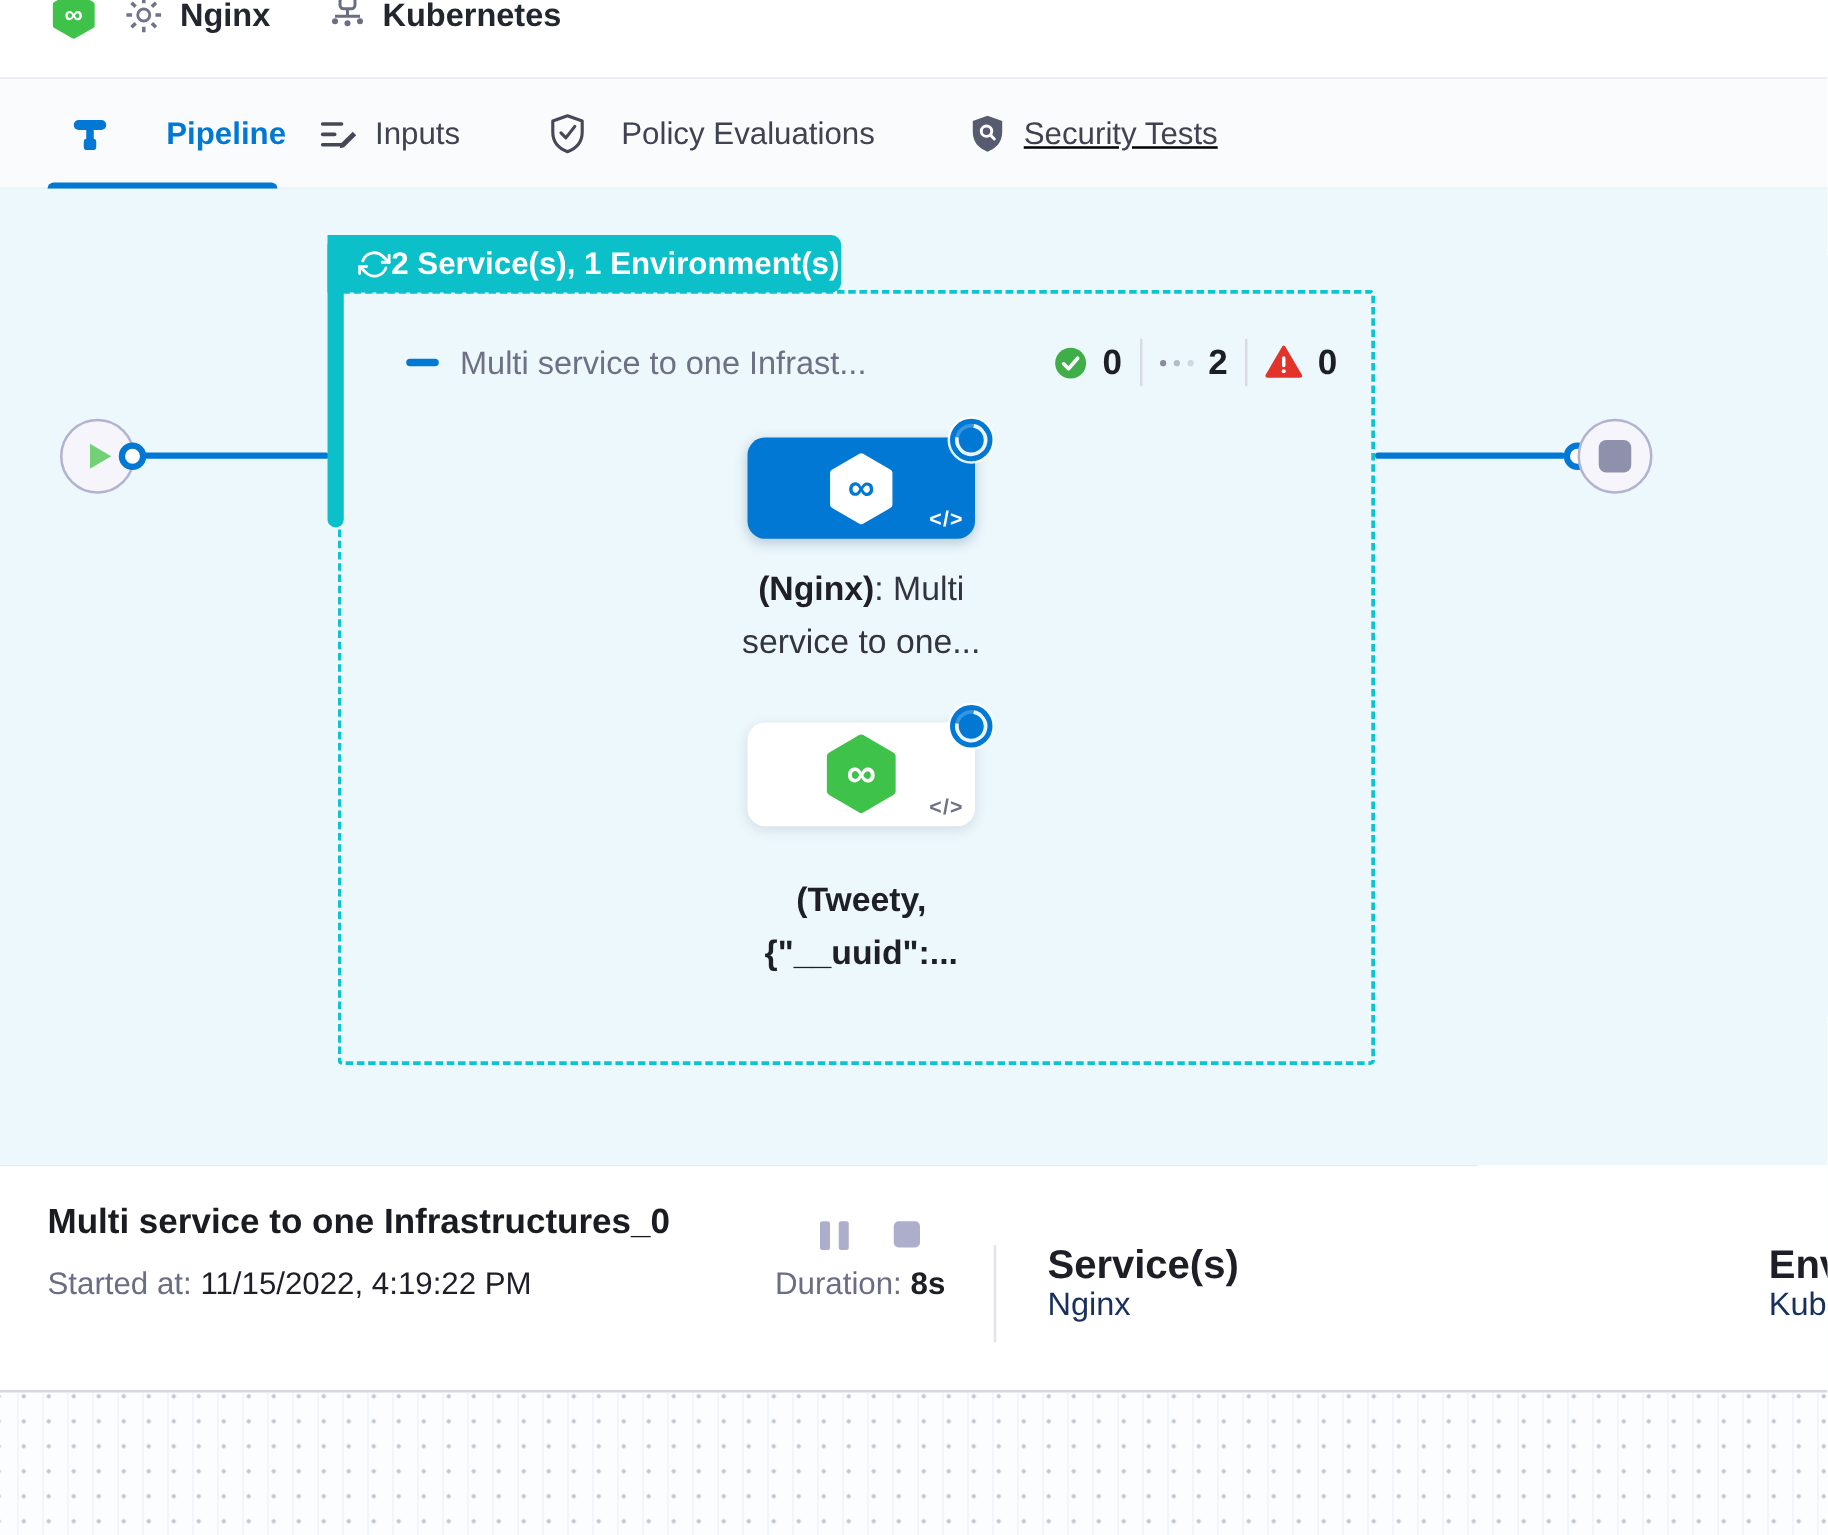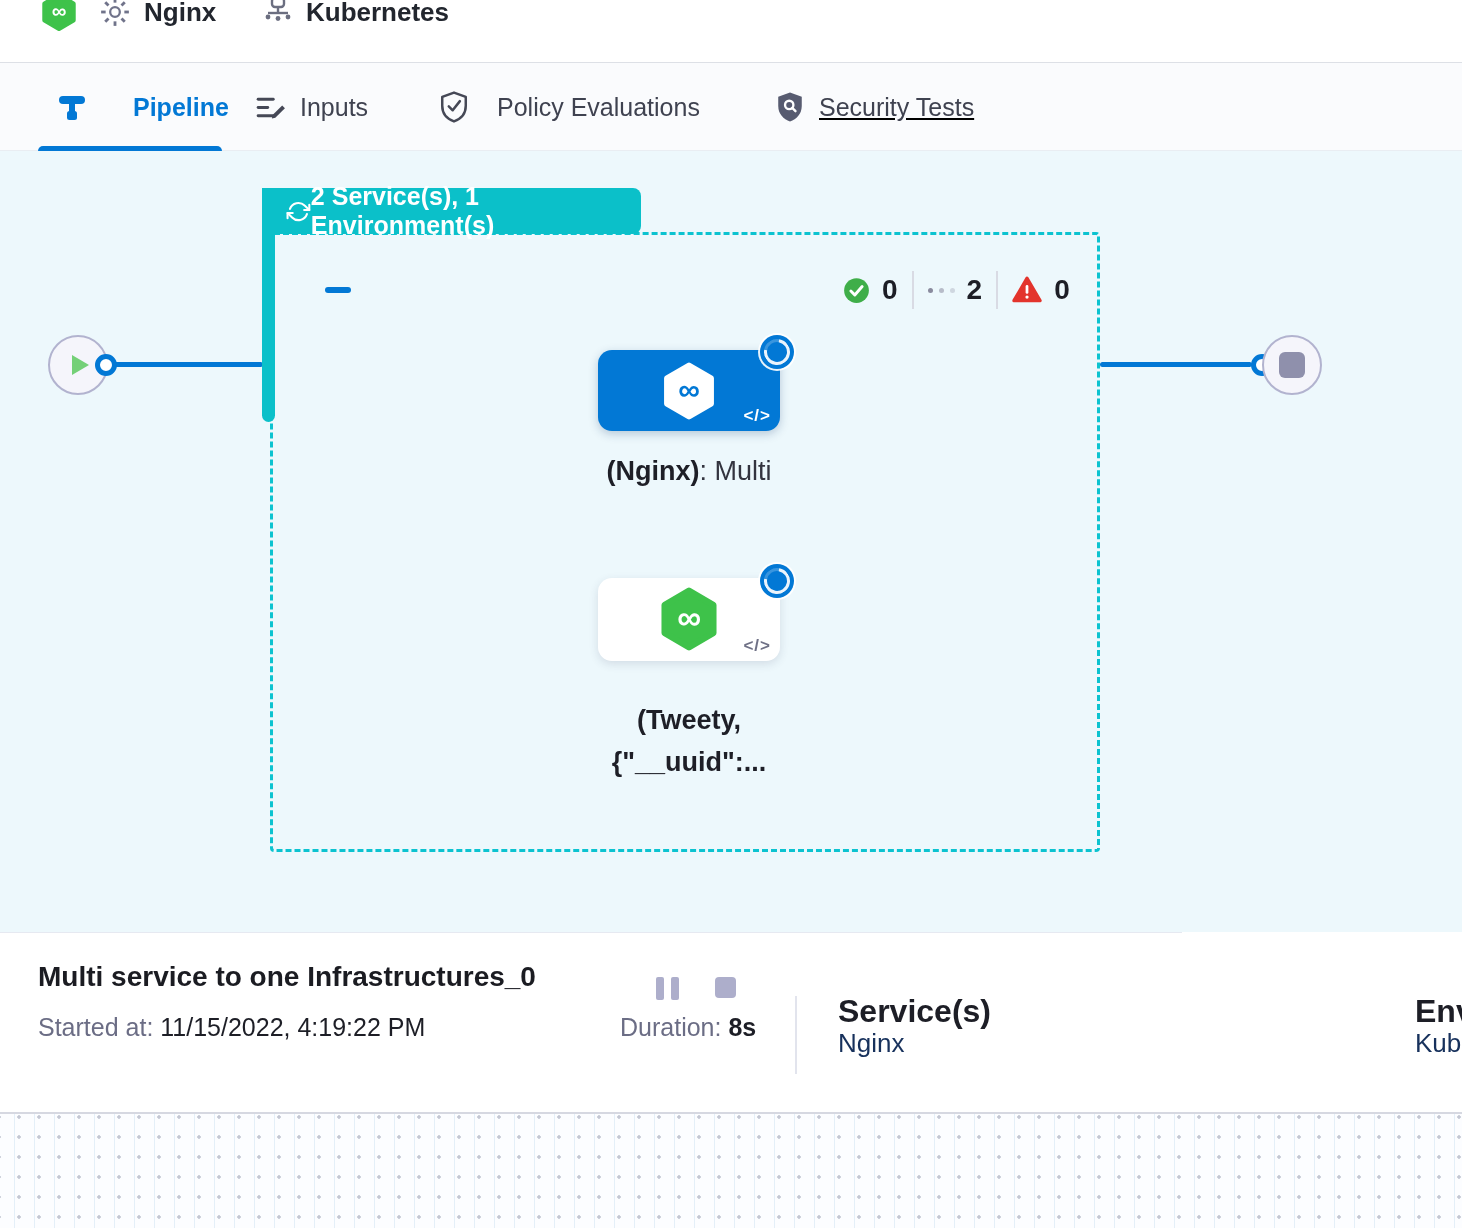--- a/index.html
+++ b/index.html
@@ -18,21 +18,21 @@
   .tab { position:absolute; top:63px; height:88px; display:flex; align-items:center; gap:13px; cursor:pointer; }
   .tab-label { font-size:25px; font-weight:500; color:#3f4250; }
   .tab-label.active { color:#0278d5; font-weight:700; }
   #tab-underline { position:absolute; left:38px; top:146px; width:184px; height:5px; background:#0278d5; border-radius:5px 5px 0 0; }
   
   #canvas { position:absolute; left:0; top:151px; width:1462px; height:781px; background:#edf8fc; }
   .conn { position:absolute; height:5px; background:#0278d5; border-radius:3px; }
   .port { position:absolute; width:22px; height:22px; border-radius:50%; background:#fff; border:5px solid #0278d5; }
   .endpoint { position:absolute; width:60px; height:60px; border-radius:50%; background:#f5f5fb; border:2px solid #b2b3cf; display:flex; align-items:center; justify-content:center; }
   #teal-bar { position:absolute; left:262px; top:37px; width:13px; height:234px; background:#0bc0c9; border-radius:0 0 7px 7px; }
-  #stage-badge { position:absolute; left:262px; top:37px; width:379px; height:46px; background:#0bc0c9; border-radius:8px 8px 8px 0; display:flex; align-items:center; gap:0; padding-left:24px; cursor:pointer; }
+  #stage-badge { position:absolute; left:262px; top:37px; width:411px; height:46px; background:#0bc0c9; border-radius:8px 8px 8px 0; display:flex; align-items:center; gap:0; padding-left:24px; cursor:pointer; }
   #stage-badge span { color:#fff; font-size:25px; font-weight:600; }
   #dashed-box { position:absolute; left:270px; top:81px; width:830px; height:620px; border:3px dashed #0cc3d0; border-radius:4px; }
   #collapse-minus { position:absolute; left:325px; top:136px; width:26px; height:6px; border-radius:3px; background:#0278d5; cursor:pointer; }
   #stage-title { position:absolute; left:368px; top:124px; font-size:26px; font-weight:500; color:#6e7085; }
   #counts { position:absolute; left:843px; top:119px; height:40px; display:flex; align-items:center; gap:12px; }
   .count-num { font-size:28px; font-weight:600; color:#1d1e26; }
   .count-div { width:2px; height:38px; background:#d9dbe4; margin:0 2px; }
   .run-dots { display:flex; align-items:center; gap:6px; }
   .run-dots i { width:5px; height:5px; border-radius:50%; background:#8a8b9e; display:block; }
   .run-dots i:nth-child(2){ opacity:.55; } .run-dots i:nth-child(3){ opacity:.3; }
@@ -162,20 +162,21 @@
       <svg width="27" height="27" viewBox="0 0 24 24" fill="none" stroke="#ffffff" stroke-width="2" stroke-linecap="round" stroke-linejoin="round">
         <path d="M22.5 5.5 v5 h-5"></path>
         <path d="M1.5 18.5 v-5 h5"></path>
         <path d="M3.8 9.5 a8.6 8.6 0 0 1 14.2-3.2 L22.5 10.5"></path>
         <path d="M1.5 13.5 l4.4 4.2 A8.6 8.6 0 0 0 20.2 14.5"></path>
       </svg>
       <span>2 Service(s), 1 Environment(s)</span>
     </div>
 
     <div id="collapse-minus"></div>
+    <div id="stage-title">Multi service to one Infrast...</div>
 
     <div id="counts">
       <svg width="27" height="27" viewBox="0 0 24 24">
         <circle cx="12" cy="12" r="11" fill="#3fae49"></circle>
         <polyline points="7,12.5 10.5,16 17,8.5" fill="none" stroke="#ffffff" stroke-width="2.6" stroke-linecap="round" stroke-linejoin="round"></polyline>
       </svg>
       <span class="count-num">0</span>
       <div class="count-div"></div>
       <div class="run-dots">
           <i></i>
@@ -195,20 +196,21 @@
     <div class="node" id="node-nginx">
       <svg class="node-hex" style="top:12px;" width="58" height="58" viewBox="0 0 100 100">
         <polygon points="50,6 88,28 88,72 50,94 12,72 12,28" fill="#ffffff" stroke="#ffffff" stroke-width="10" stroke-linejoin="round"></polygon>
         <text x="50" y="66" text-anchor="middle" font-size="52" font-weight="bold" fill="#0278d5">∞</text>
       </svg>
       <span class="code-tag light">&lt;/&gt;</span>
     </div>
     <div class="spinner" style="left:760px; top:184px;"></div>
     <div class="node-label" style="top:299px;text-align:center;">
       <div><b>(Nginx)</b><span>: Multi</span></div>
+      <div>service to one...</div>
     </div>
 
     <div class="node" id="node-tweety">
       <svg class="node-hex" style="top:9px;" width="64" height="64" viewBox="0 0 100 100">
         <polygon points="50,6 88,28 88,72 50,94 12,72 12,28" fill="#3ec24a" stroke="#3ec24a" stroke-width="10" stroke-linejoin="round"></polygon>
         <text x="50" y="66" text-anchor="middle" font-size="52" font-weight="bold" fill="#ffffff">∞</text>
       </svg>
       <span class="code-tag dark">&lt;/&gt;</span>
     </div>
     <div class="spinner" style="left:760px; top:413px;"></div>

